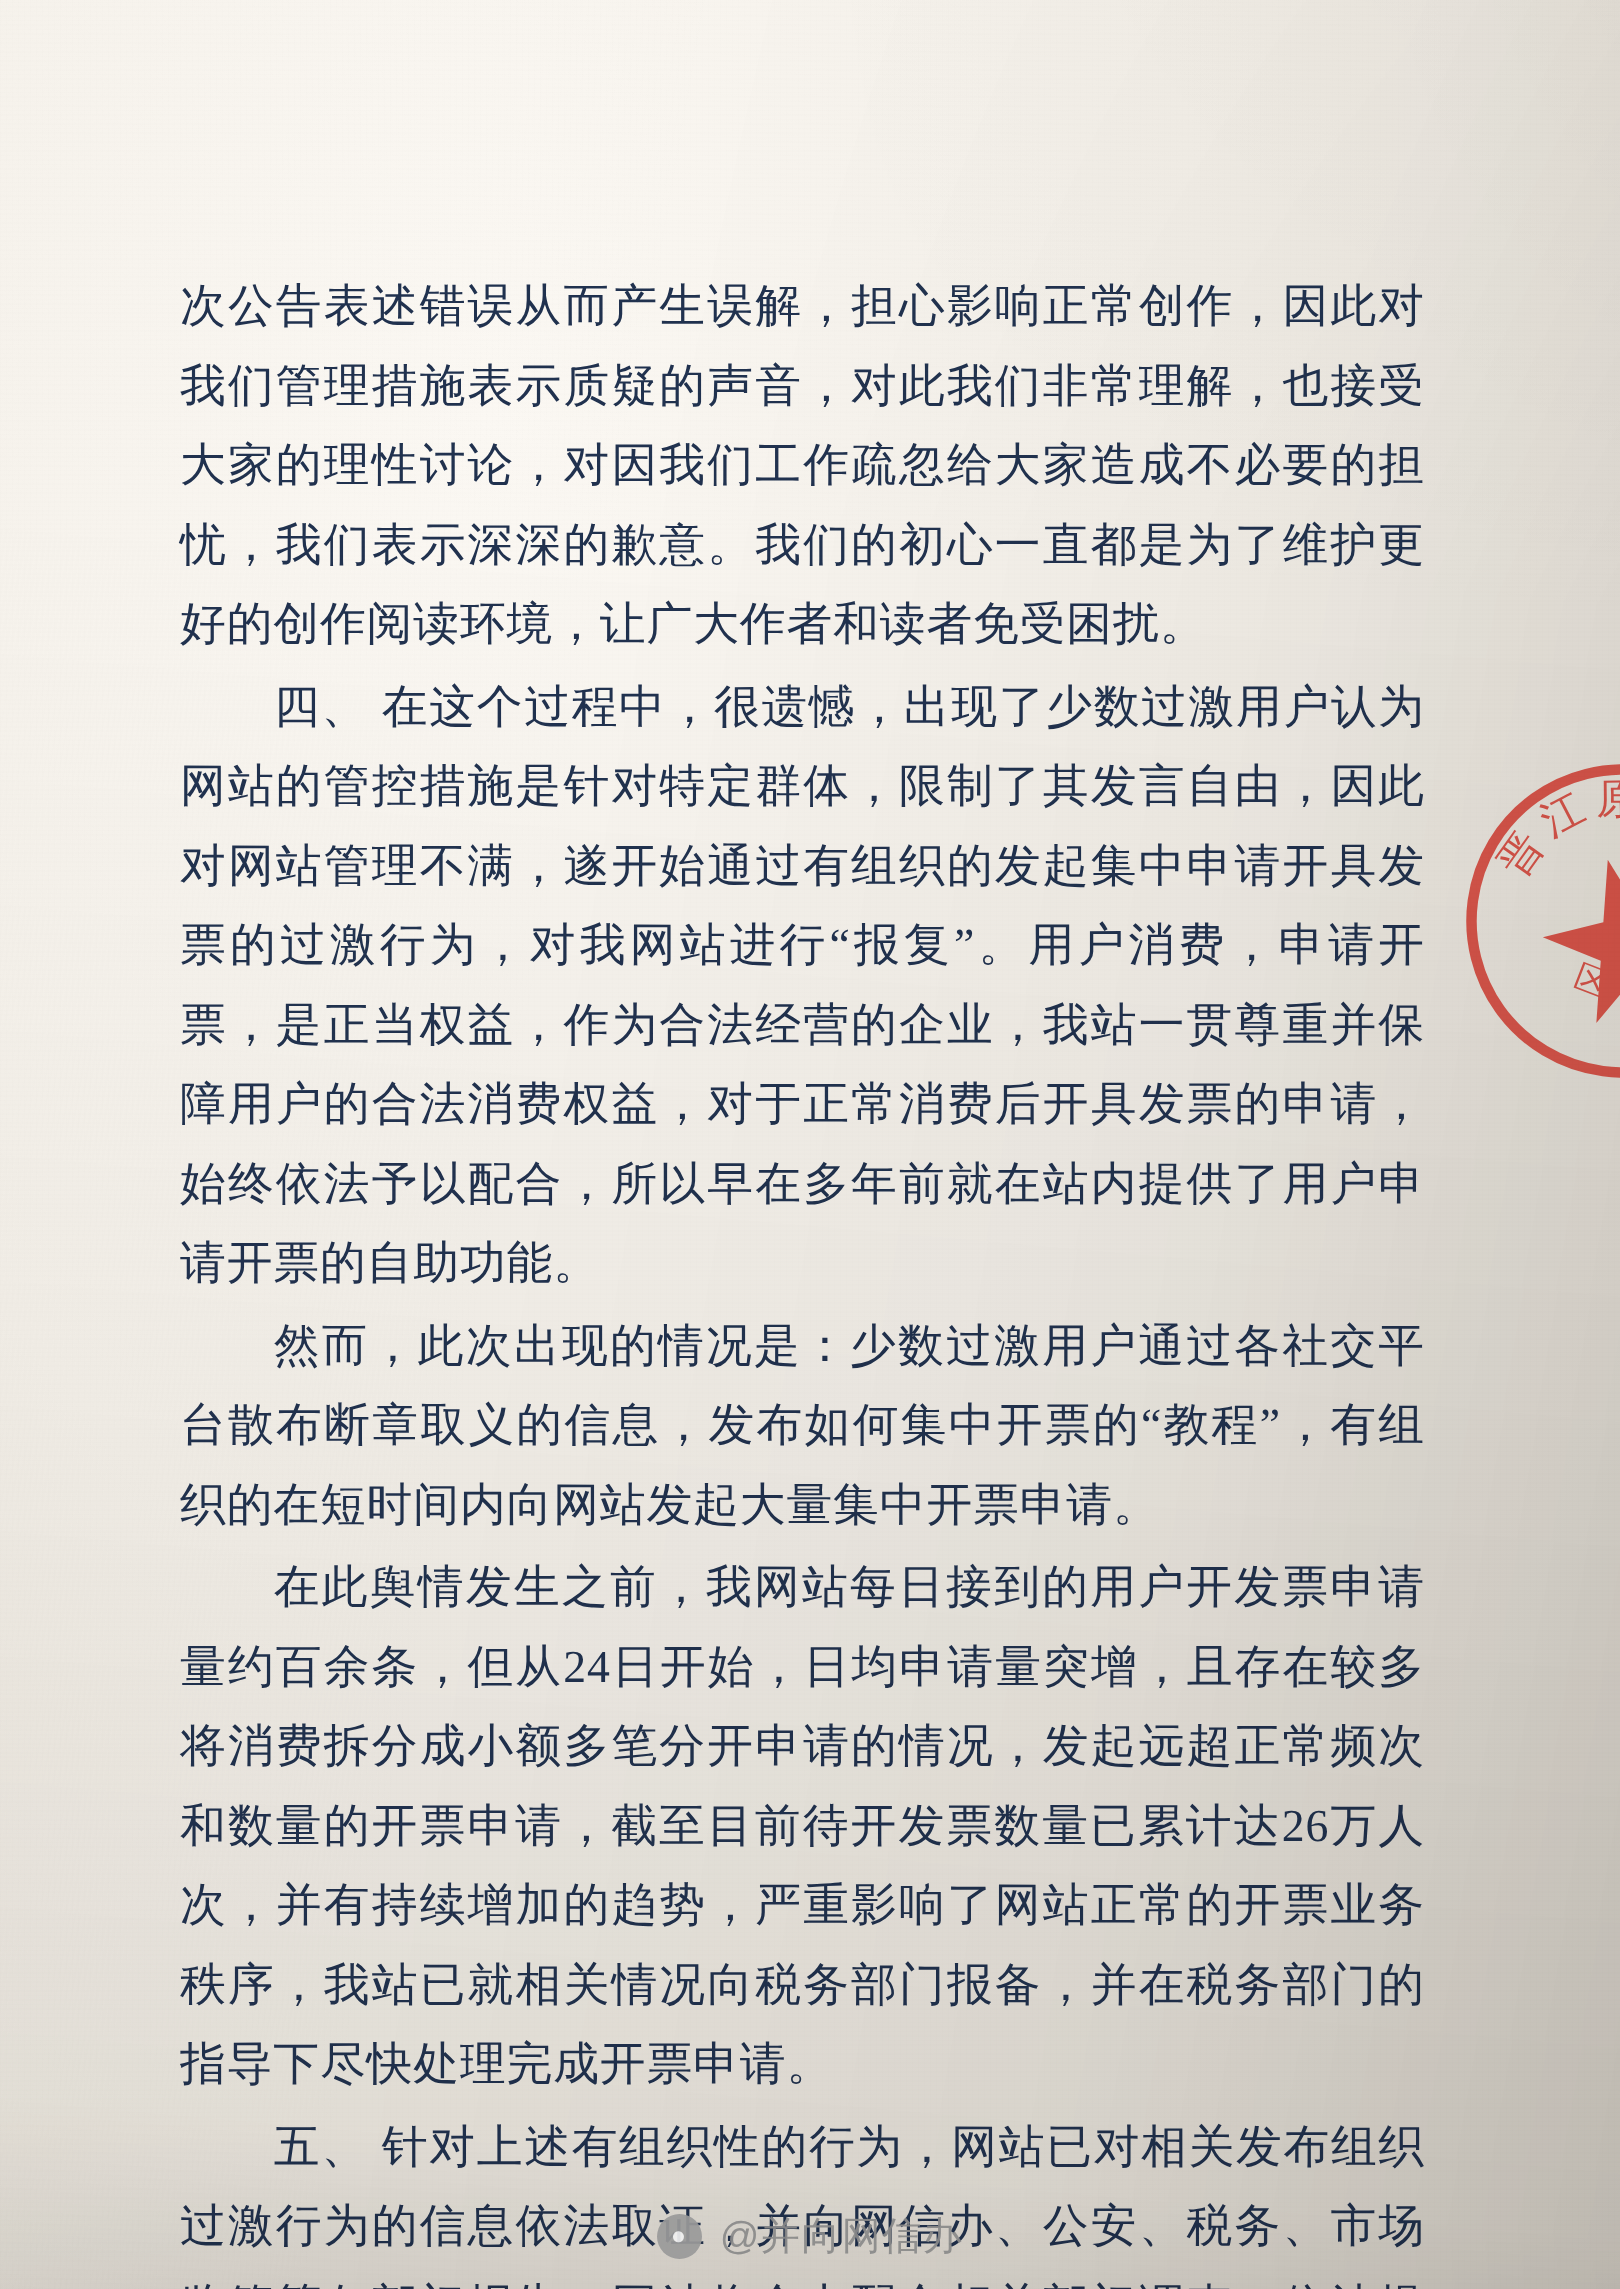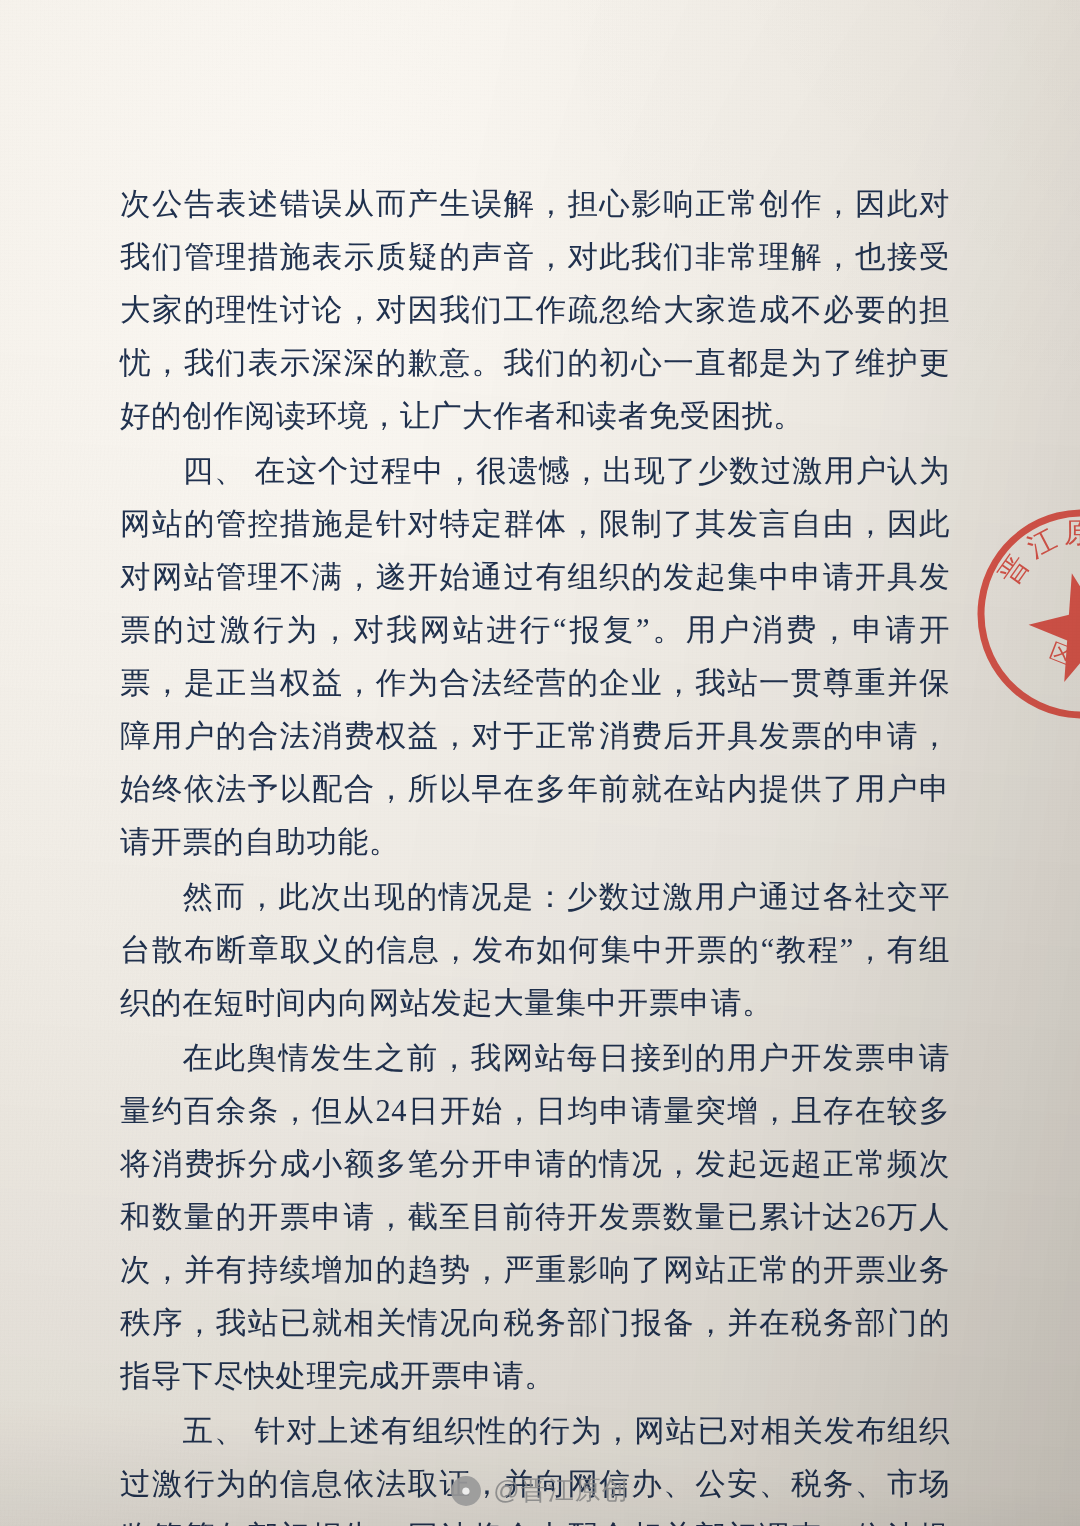--- a/index.html
+++ b/index.html
@@ -122,16 +122,16 @@
         <polygon fill="#d8372b" points="114,72 126.9,111.6 168.5,111.6 134.8,136.1 147.7,175.7 114,151.2 80.3,175.7 93.2,136.1 59.5,111.6 101.1,111.6"></polygon>
       </g>
     </svg>
   </div>
 
   <div id="paper-texture"></div>
   <div id="paper-grain"></div>
 
   <div id="watermark">
     <span class="wb-logo">●</span>
-    <span class="wm-text">@晋江原创</span>
+    <span class="wm-text">@并向网信办</span>
   </div>
 
 </div>
 
 </body></html>

